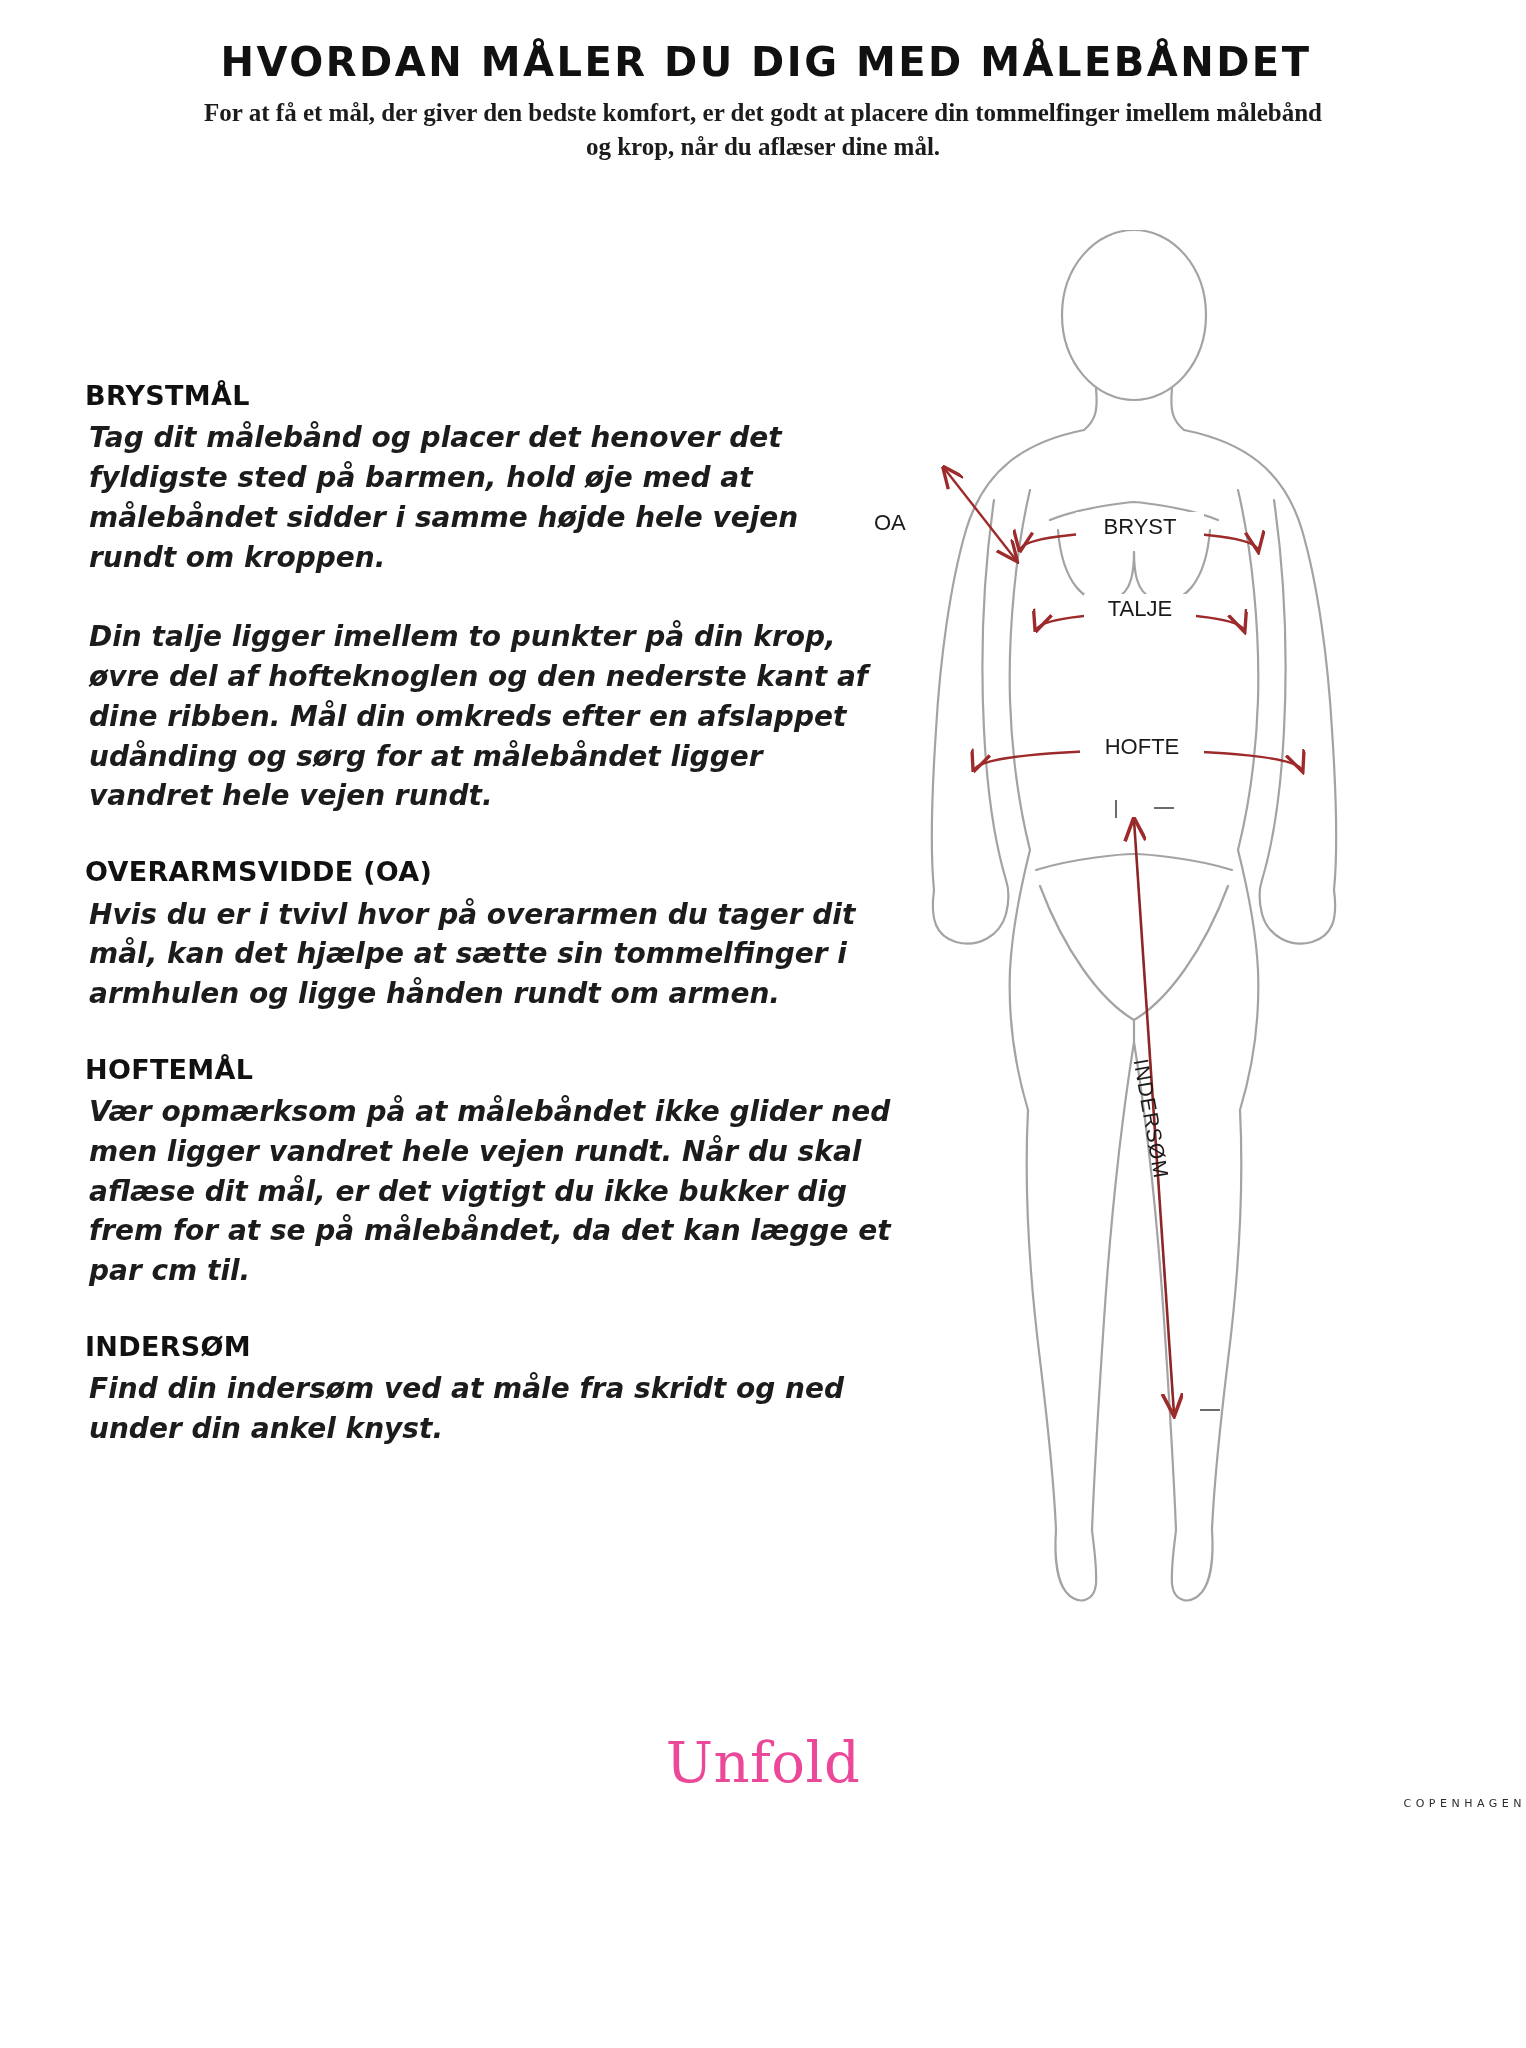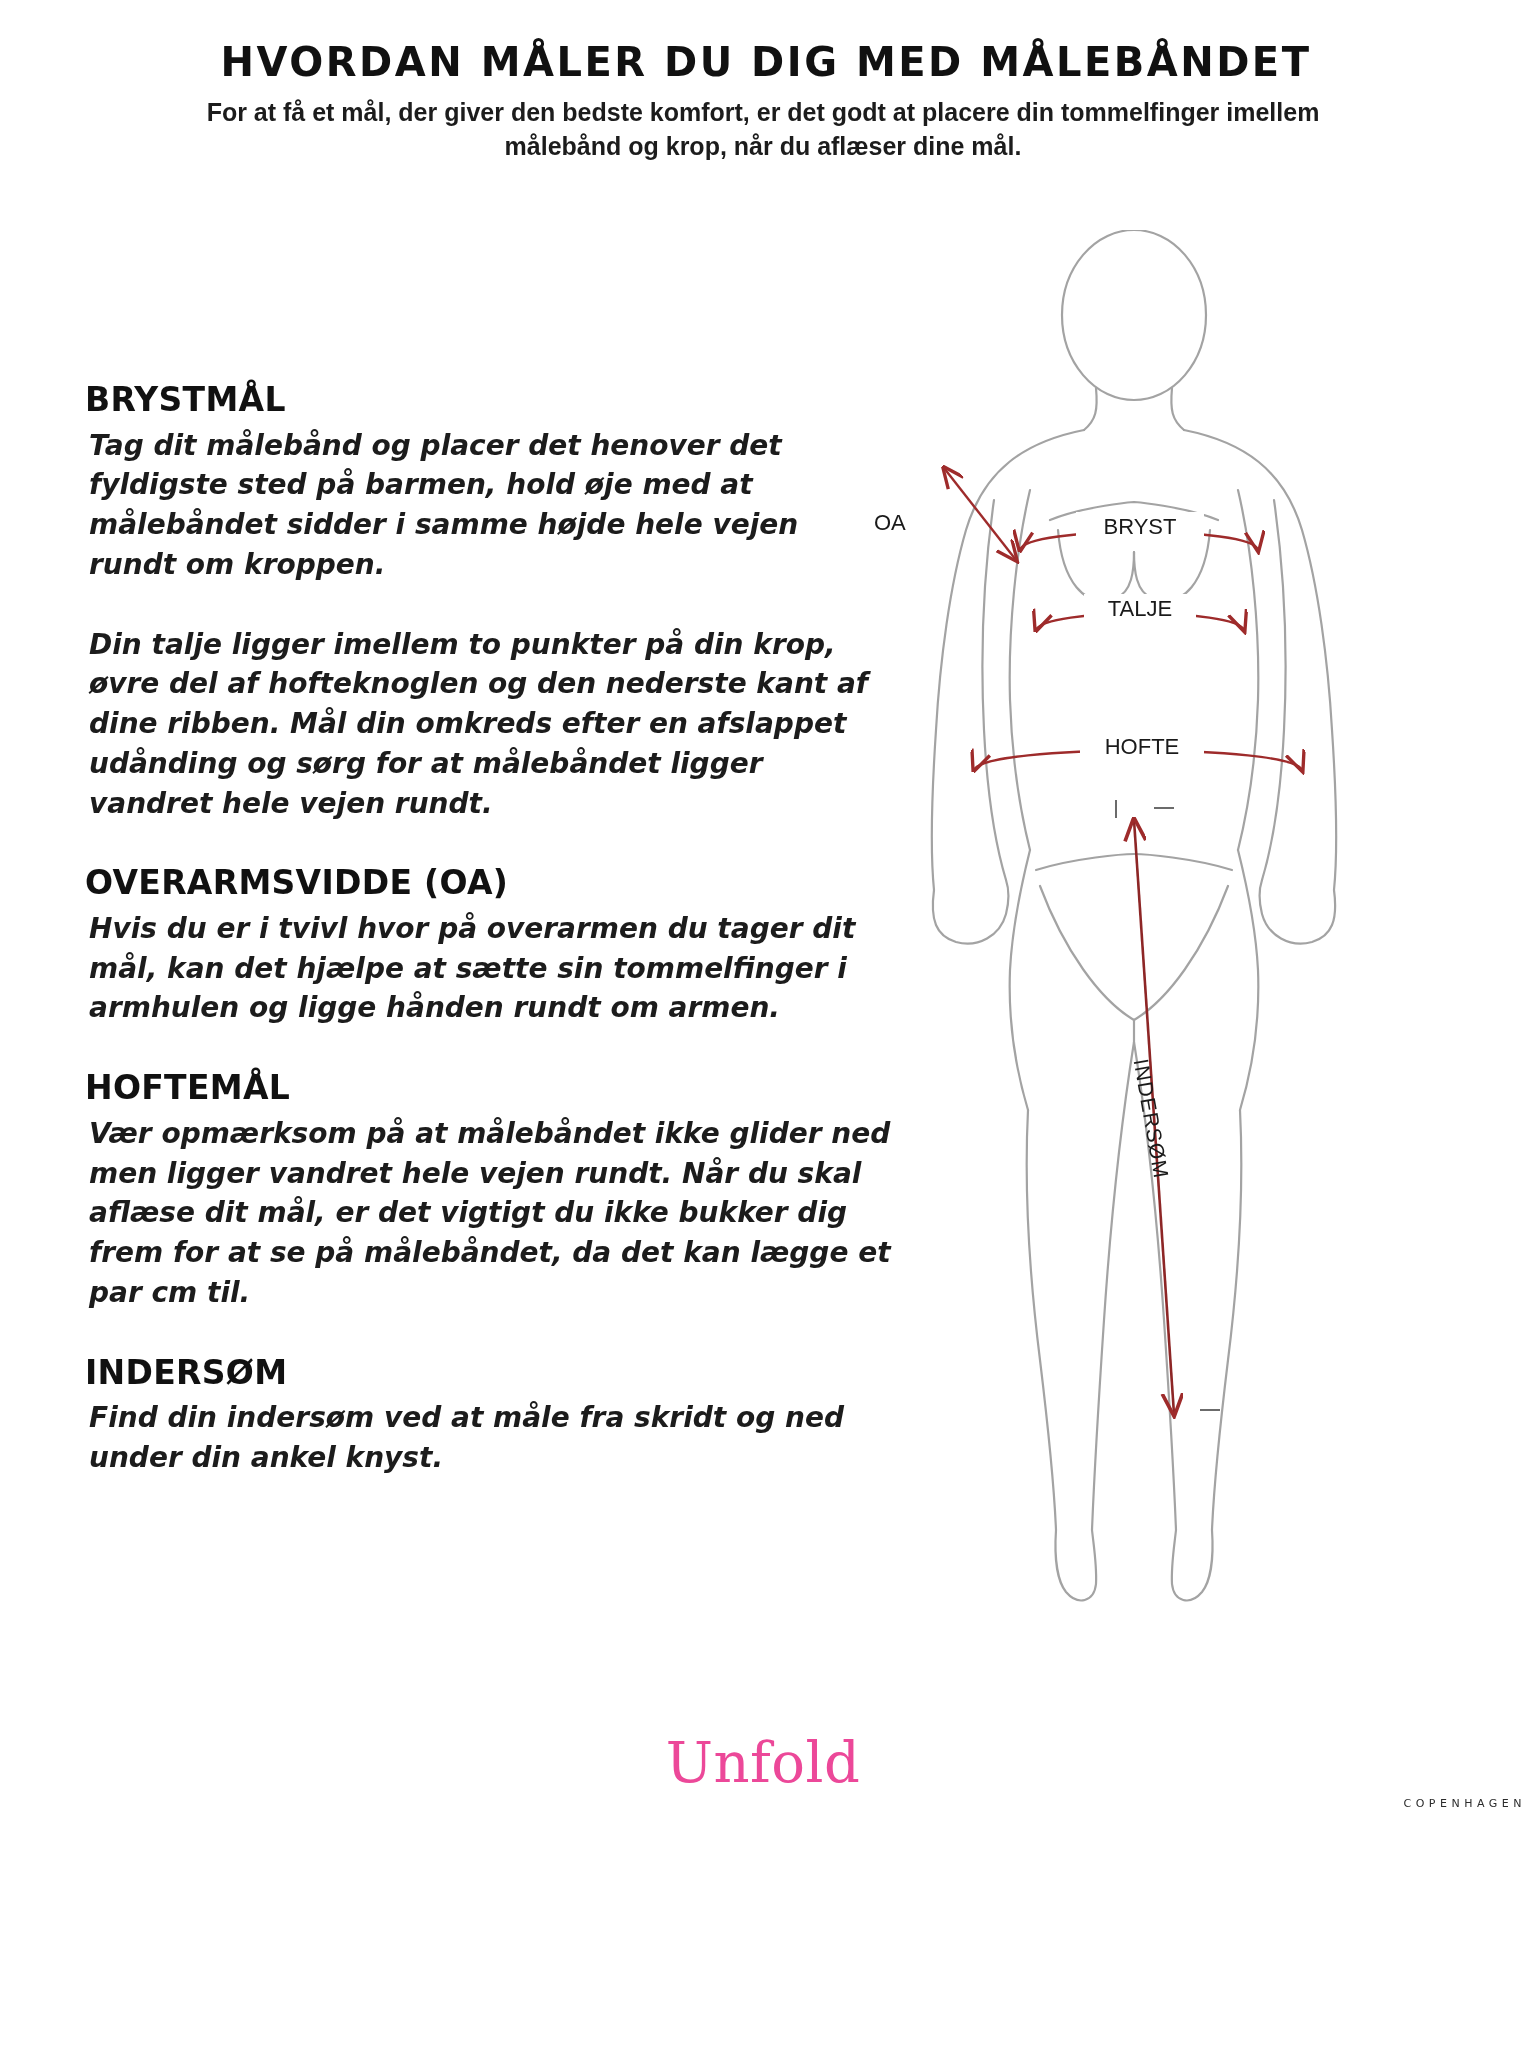--- a/index.html
+++ b/index.html
@@ -32,21 +32,21 @@
   .title {
     font-family: "DejaVu Sans", sans-serif;
     font-weight: 700;
     font-size: 40px;
     letter-spacing: 2.5px;
     color: #111111;
     margin: 0 0 12px 6px;
     line-height: 1.1;
   }
   .subtitle {
-    font-family: Liberation Sans, sans-serif;
+    font-family: Liberation Serif, serif;
     font-weight: 600;
     font-size: 25px;
     line-height: 1.35;
     color: #1c1c1c;
     width: 1120px;
     margin: 0 auto;
   }
 
   
   .text-col {
@@ -54,21 +54,21 @@
     left: 85px;
     top: 380px;
     width: 810px;
   }
   .section {
     margin-bottom: 40px;
   }
   .section-title {
     font-family: "DejaVu Sans", sans-serif;
     font-weight: 600;
-    font-size: 33px;
+    font-size: 27px;
     letter-spacing: 0.3px;
     color: #111111;
     margin: 0 0 6px 0;
     line-height: 1.2;
   }
   .section-body {
     font-family: "DejaVu Sans", sans-serif;
     font-weight: 600;
     font-size: 28px;
     line-height: 1.42;

